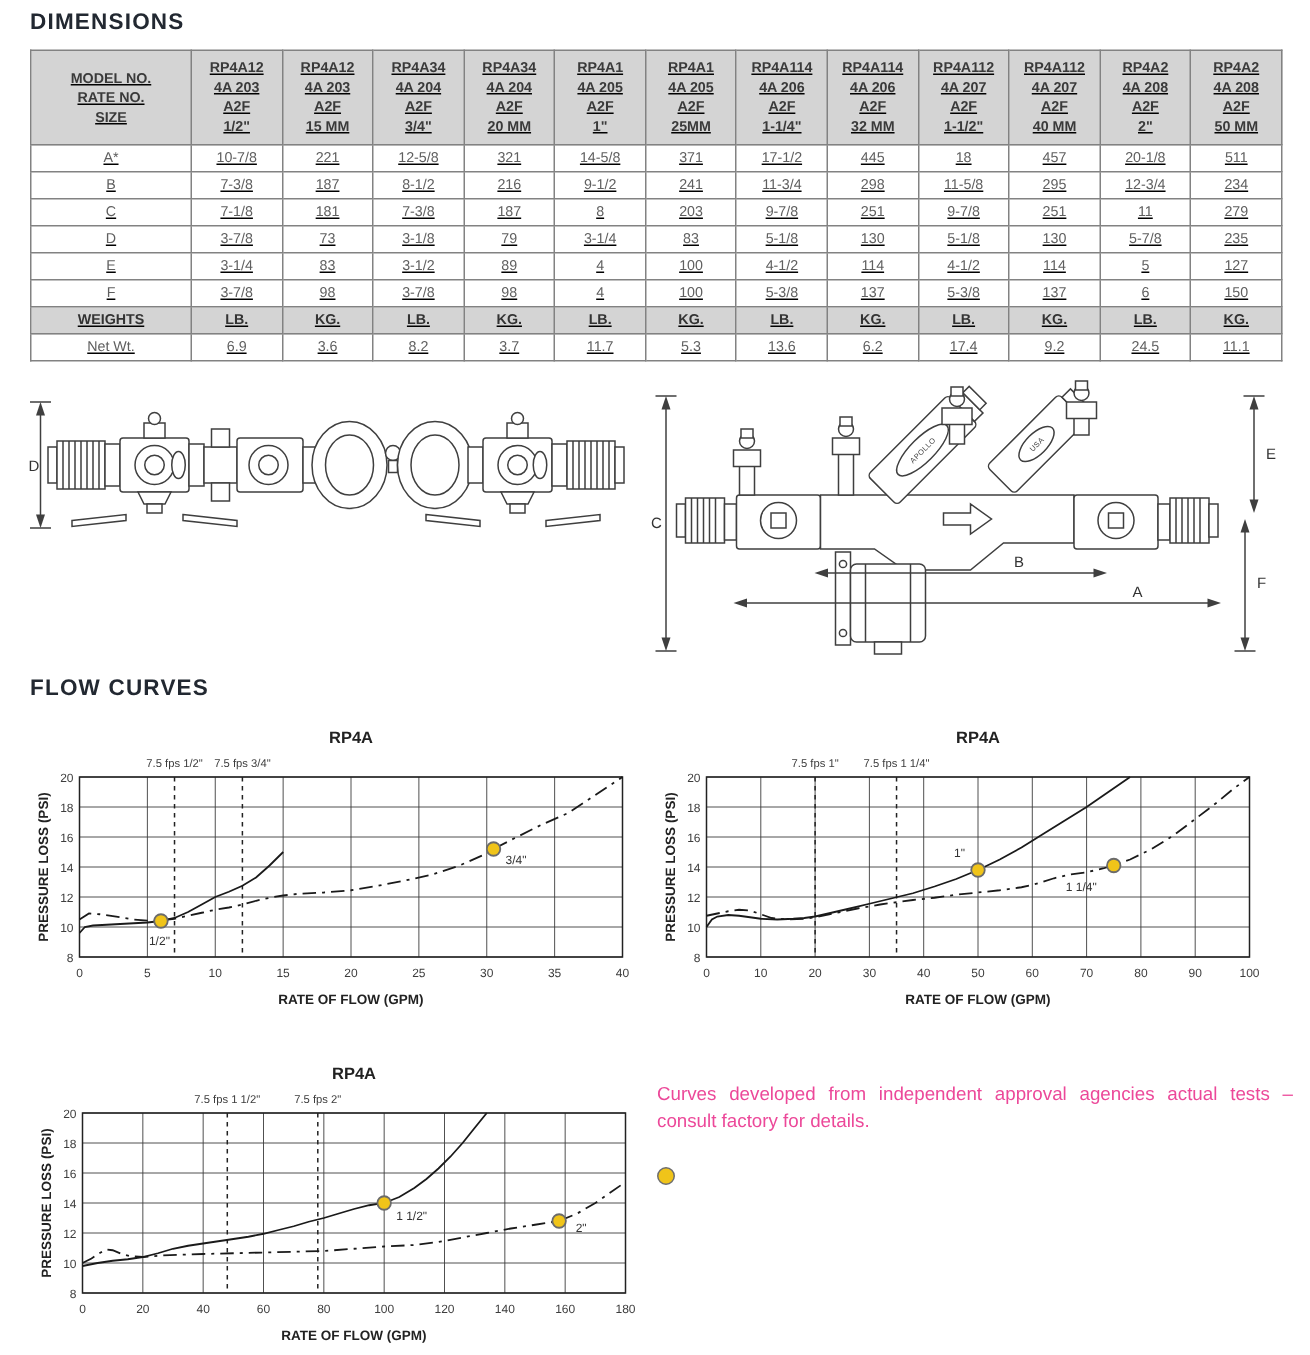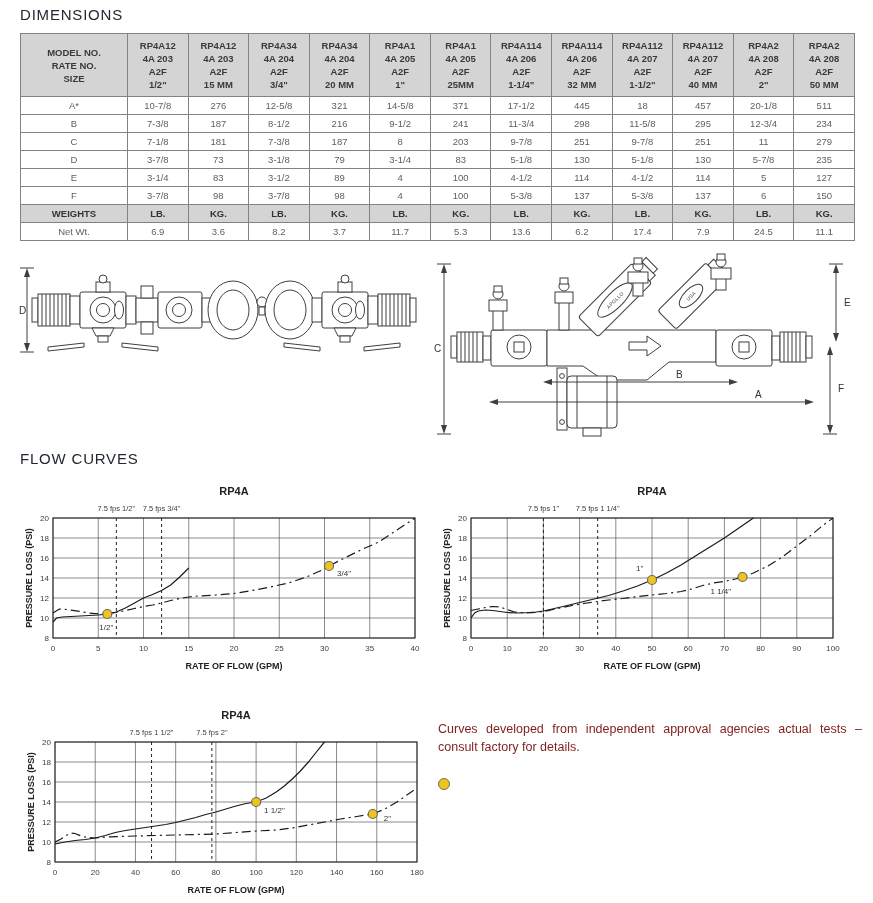--- a/index.html
+++ b/index.html
@@ -1,38 +1,38 @@
 <!DOCTYPE html>
 <html><head>
 <meta charset="utf-8">
 <style>
   html,body{margin:0;padding:0;background:#fff;}
   body{position:relative;width:873px;height:903px;font-family:"Liberation Sans",sans-serif;overflow:hidden;}
   .abs{position:absolute;}
-  .section-heading{font-size:15px;font-weight:normal;letter-spacing:.8px;color:#222831;text-align:center;}
+  .section-heading{font-size:15px;font-weight:bold;letter-spacing:.8px;color:#222831;text-align:center;}
   
-  #dims-table{position:absolute;left:20px;top:33px;width:835px;border-collapse:collapse;table-layout:fixed;}
+  #dims-table{position:absolute;left:20px;top:33px;width:835px;border-collapse:collapse;table-layout:fixed;text-decoration:underline;}
   #dims-table th,#dims-table td{border:1px solid #828282;text-align:center;vertical-align:middle;padding:1px 2px;}
   #dims-table th{background:#d4d4d4;color:#3a3a3a;font-size:9.5px;font-weight:bold;height:60px;line-height:13px;}
   #dims-table th.first{width:102px;}
   #dims-table td{font-size:9.5px;color:#5f5f5f;height:15px;}
   #dims-table tr.wrow td{background:#d4d4d4;color:#333;font-weight:bold;}
   
   svg text{font-family:"Liberation Sans",sans-serif;}
   .dim-letter{font-size:10px;fill:#333;}
   .tiny-label{font-size:5px;fill:#444;letter-spacing:.3px;}
   
   .chart{position:absolute;width:412px;height:192px;}
   .ct{font-weight:bold;font-size:11px;fill:#222;}
   .cb{font-weight:bold;font-size:9px;fill:#222;}
   .ctk{font-size:8px;fill:#3d3d3d;}
   .cf{font-size:7.5px;fill:#3d3d3d;}
   .crl{font-size:8px;fill:#333;}
   
-  #notes{position:absolute;left:438px;top:720px;width:424px;font-size:12.5px;line-height:1.45;color:#7f1d1d;text-align:justify;}
+  #notes{position:absolute;left:438px;top:720px;width:424px;font-size:12.5px;line-height:1.45;color:#ec4899;text-align:justify;}
   .note{margin:0 0 20px 0;}
   .dot-icon{display:inline-block;width:10px;height:10px;border-radius:50%;background:#f0c419;border:1.5px solid #6e6e6e;vertical-align:-1px;margin-right:5px;}
 </style>
 </head>
 <body>
 
 <div class="abs section-heading" style="left:20px;top:6px;">DIMENSIONS</div>
 
 <table id="dims-table">
   <thead>
@@ -113,21 +113,21 @@
           <div>4A 208</div>
           <div>A2F</div>
           <div>50 MM</div>
         </th>
       </tr>
     </thead>
   <tbody id="dt-body">
       <tr>
         <td>A*</td>
         <td>10-7/8</td>
-        <td>276</td>
+        <td>221</td>
         <td>12-5/8</td>
         <td>321</td>
         <td>14-5/8</td>
         <td>371</td>
         <td>17-1/2</td>
         <td>445</td>
         <td>18</td>
         <td>457</td>
         <td>20-1/8</td>
         <td>511</td>
@@ -226,21 +226,21 @@
         <td>Net Wt.</td>
         <td>6.9</td>
         <td>3.6</td>
         <td>8.2</td>
         <td>3.7</td>
         <td>11.7</td>
         <td>5.3</td>
         <td>13.6</td>
         <td>6.2</td>
         <td>17.4</td>
-        <td>7.9</td>
+        <td>9.2</td>
         <td>24.5</td>
         <td>11.1</td>
       </tr>
     </tbody>
 </table>
 
 <svg class="abs" style="left:18px;top:252px;" width="402" height="190" viewBox="0 0 402 190">
   <defs>
     <marker id="arr" orient="auto" markerWidth="9" markerHeight="8" refX="7" refY="3">
       <path d="M0,0 L8,3 L0,6 Z" fill="#3f3f3f"></path>

